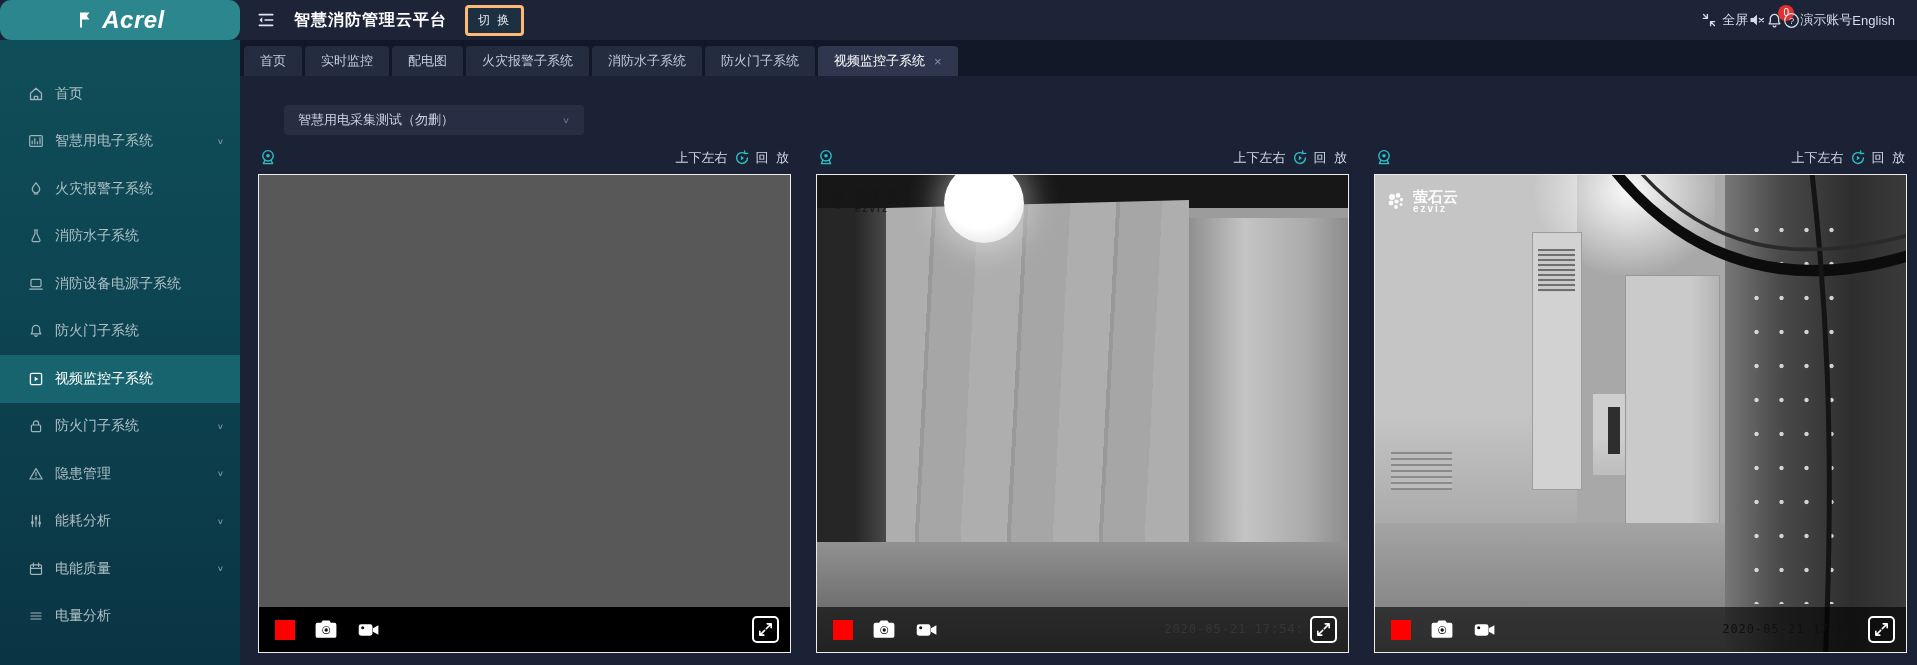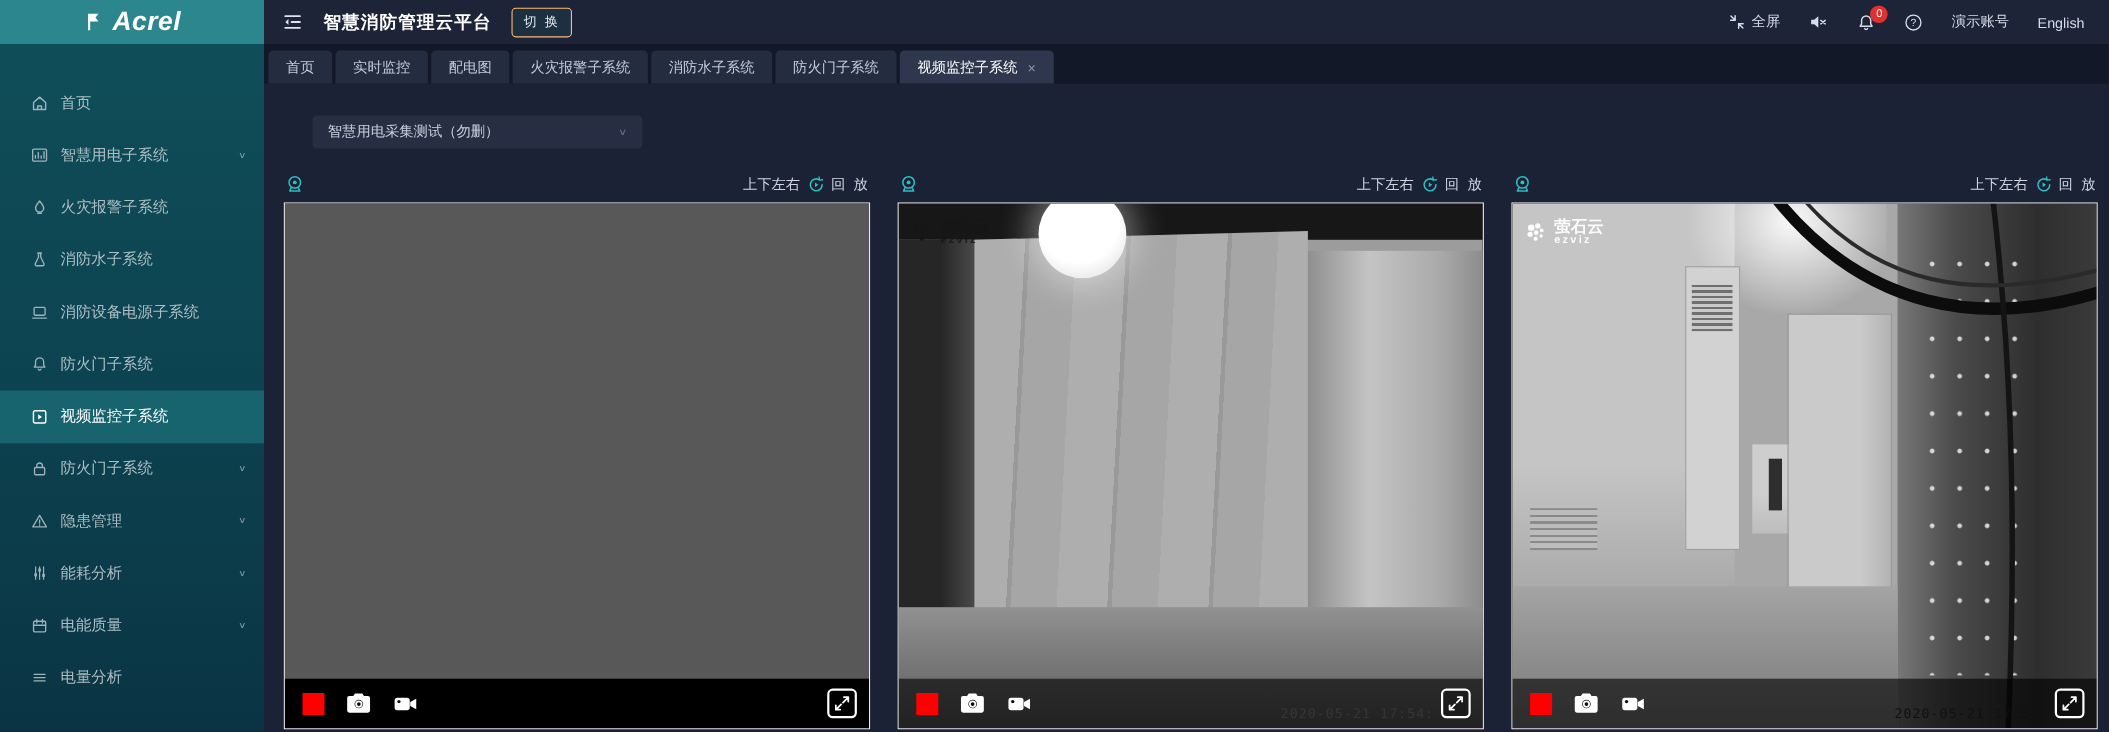--- a/index.html
+++ b/index.html
@@ -9,28 +9,28 @@
   }
   *{box-sizing:border-box;margin:0;padding:0;}
   html,body{width:1917px;height:665px;overflow:hidden;}
   body{
     font-family:"Liberation Sans","DejaVu Sans",sans-serif;
     background:#1b2235;color:#c6cedd;
   }
   .icon svg{display:block;}
   
   header{display:flex;height:var(--header-h);width:100%;}
-  .logo{width:var(--sidebar-w);flex:0 0 auto;background:#2b868e;display:flex;align-items:center;justify-content:center;gap:7px;}
+  .logo{width:var(--sidebar-w);flex:0 0 auto;background:#2b868e;display:flex;align-items:center;justify-content:center;gap:7px;border-radius:11px;}
   .logo-text{color:#fff;font-size:24px;font-weight:bold;font-style:italic;letter-spacing:0.5px;}
   .topbar{flex:1;background:#1d2438;display:flex;align-items:center;padding:0 22px 0 16px;gap:18px;}
   .fold-ic{color:#dfe5ee;cursor:pointer;}
   .app-title{color:#fff;font-size:16px;font-weight:bold;letter-spacing:1px;}
-  .switch-btn{border:1px solid #fdba74;background:rgba(43,191,196,0.08);color:#e3e9ef;font-size:12px;
+  .switch-btn{border:3px solid #fdba74;background:rgba(43,191,196,0.08);color:#e3e9ef;font-size:12px;
     padding:4px 10px;border-radius:4px;letter-spacing:2px;cursor:pointer;}
-  .hdr-right{margin-left:auto;display:flex;align-items:center;gap:26px;font-size:13px;color:#d6dce8;}
+  .hdr-right{margin-left:auto;display:flex;align-items:center;font-size:13px;color:#d6dce8;}
   .hdr-item{display:flex;align-items:center;gap:5px;cursor:pointer;position:relative;color:#d6dce8;}
   .badge{position:absolute;top:-7px;right:-11px;min-width:16px;height:16px;border-radius:9px;background:#e03131;
     color:#fff;font-size:10px;display:flex;align-items:center;justify-content:center;padding:0 3px;}
   
   .main-row{display:flex;height:calc(665px - var(--header-h));}
   aside{width:var(--sidebar-w);flex:0 0 auto;overflow:hidden;position:relative;
     background:linear-gradient(180deg,#0f4e59 0%,#0d4451 45%,#0a3443 100%);}
   .menu{padding-top:30px;}
   .side-item{height:47.5px;display:flex;align-items:center;padding-left:28px;position:relative;
     color:#aebfc4;font-size:14px;cursor:pointer;}
@@ -39,21 +39,21 @@
   .side-item.selected .mi-icon{color:#fff;}
   .mi-chevron{position:absolute;right:16px;font-size:10px;color:#7e969c;transform:scaleY(.8);}
   main{flex:1;display:flex;flex-direction:column;background:#1b2235;overflow:hidden;}
   
   .tabstrip{height:36px;background:#121828;display:flex;align-items:flex-end;padding-left:4px;gap:3px;flex:0 0 auto;}
   .tab{height:30px;display:flex;align-items:center;padding:0 16px;background:#242c40;color:#c3cbda;
     font-size:13px;border-radius:4px 4px 0 0;cursor:pointer;white-space:nowrap;}
   .tab.active{background:#2e374e;color:#fff;}
   .tab-close{margin-left:9px;color:#8b93a6;font-size:13px;line-height:1;cursor:pointer;}
   
-  .toolbar{margin:29px 0 20px 18px;flex:0 0 auto;padding-left:26px;}
+  .toolbar{margin:29px 0 10px 18px;flex:0 0 auto;padding-left:26px;}
   .select{width:300px;height:30px;background:#272e43;border-radius:4px;display:flex;align-items:center;
     padding:0 14px;font-size:13px;color:#c9d1df;cursor:pointer;}
   .select-chevron{margin-left:auto;color:#667089;font-size:11px;transform:scaleY(.75);}
   
   .cams{margin:0 10px 0 18px;display:grid;grid-template-columns:repeat(3,1fr);gap:25px;flex:0 0 auto;}
   .cam-cell{display:flex;flex-direction:column;}
   .cam-head{height:26px;display:flex;align-items:center;margin-bottom:3px;}
   .cam-webcam{color:var(--accent);}
   .cam-head-right{margin-left:auto;display:flex;align-items:center;gap:5px;font-size:13px;color:#cfd6e2;}
   .replay-ic{color:var(--accent);margin-left:2px;}
@@ -91,21 +91,21 @@
   .rb-rack::after{content:"";position:absolute;inset:8% 30% 10% 10%;opacity:.85;
     background-image:radial-gradient(circle,#eee 0 1.7px,transparent 2.6px);background-size:25px 34px;}
   .rb-floor{position:absolute;bottom:0;left:0;width:66%;height:27%;background:linear-gradient(180deg,#a4a4a4,#787878);}
   .rb-cables{position:absolute;inset:0;width:100%;height:100%;}
   
   .wm{position:absolute;top:14px;left:10px;display:flex;align-items:center;gap:4px;line-height:1;}
   .wm-dark{color:rgba(22,22,22,.82);}
   .wm-light{color:rgba(255,255,255,.95);}
   .wm-cn{display:block;font-size:15px;font-weight:bold;}
   .wm-en{display:block;font-size:10px;letter-spacing:2px;font-weight:bold;}
-  .timestamp{position:absolute;right:44px;bottom:6px;font-family:"DejaVu Sans Mono","Liberation Mono",monospace;
+  .timestamp{position:absolute;right:44px;bottom:16px;font-family:"DejaVu Sans Mono","Liberation Mono",monospace;
     font-size:12px;letter-spacing:1px;}
   .ts-light{color:#8d8d8d;}
   .ts-dark{color:#2b2b2b;}
   
   .controls{position:absolute;left:0;right:0;bottom:0;height:45px;display:flex;align-items:center;gap:18px;
     padding-left:16px;background:rgba(0,0,0,.62);}
   .controls.opaque{background:#000;}
   .record-btn{width:20px;height:20px;background:#f00;cursor:pointer;}
   .ctrl-ic{color:#fff;cursor:pointer;}
   .expand-btn{position:absolute;right:11px;bottom:9px;width:27px;height:27px;border:2px solid #fff;border-radius:5px;

